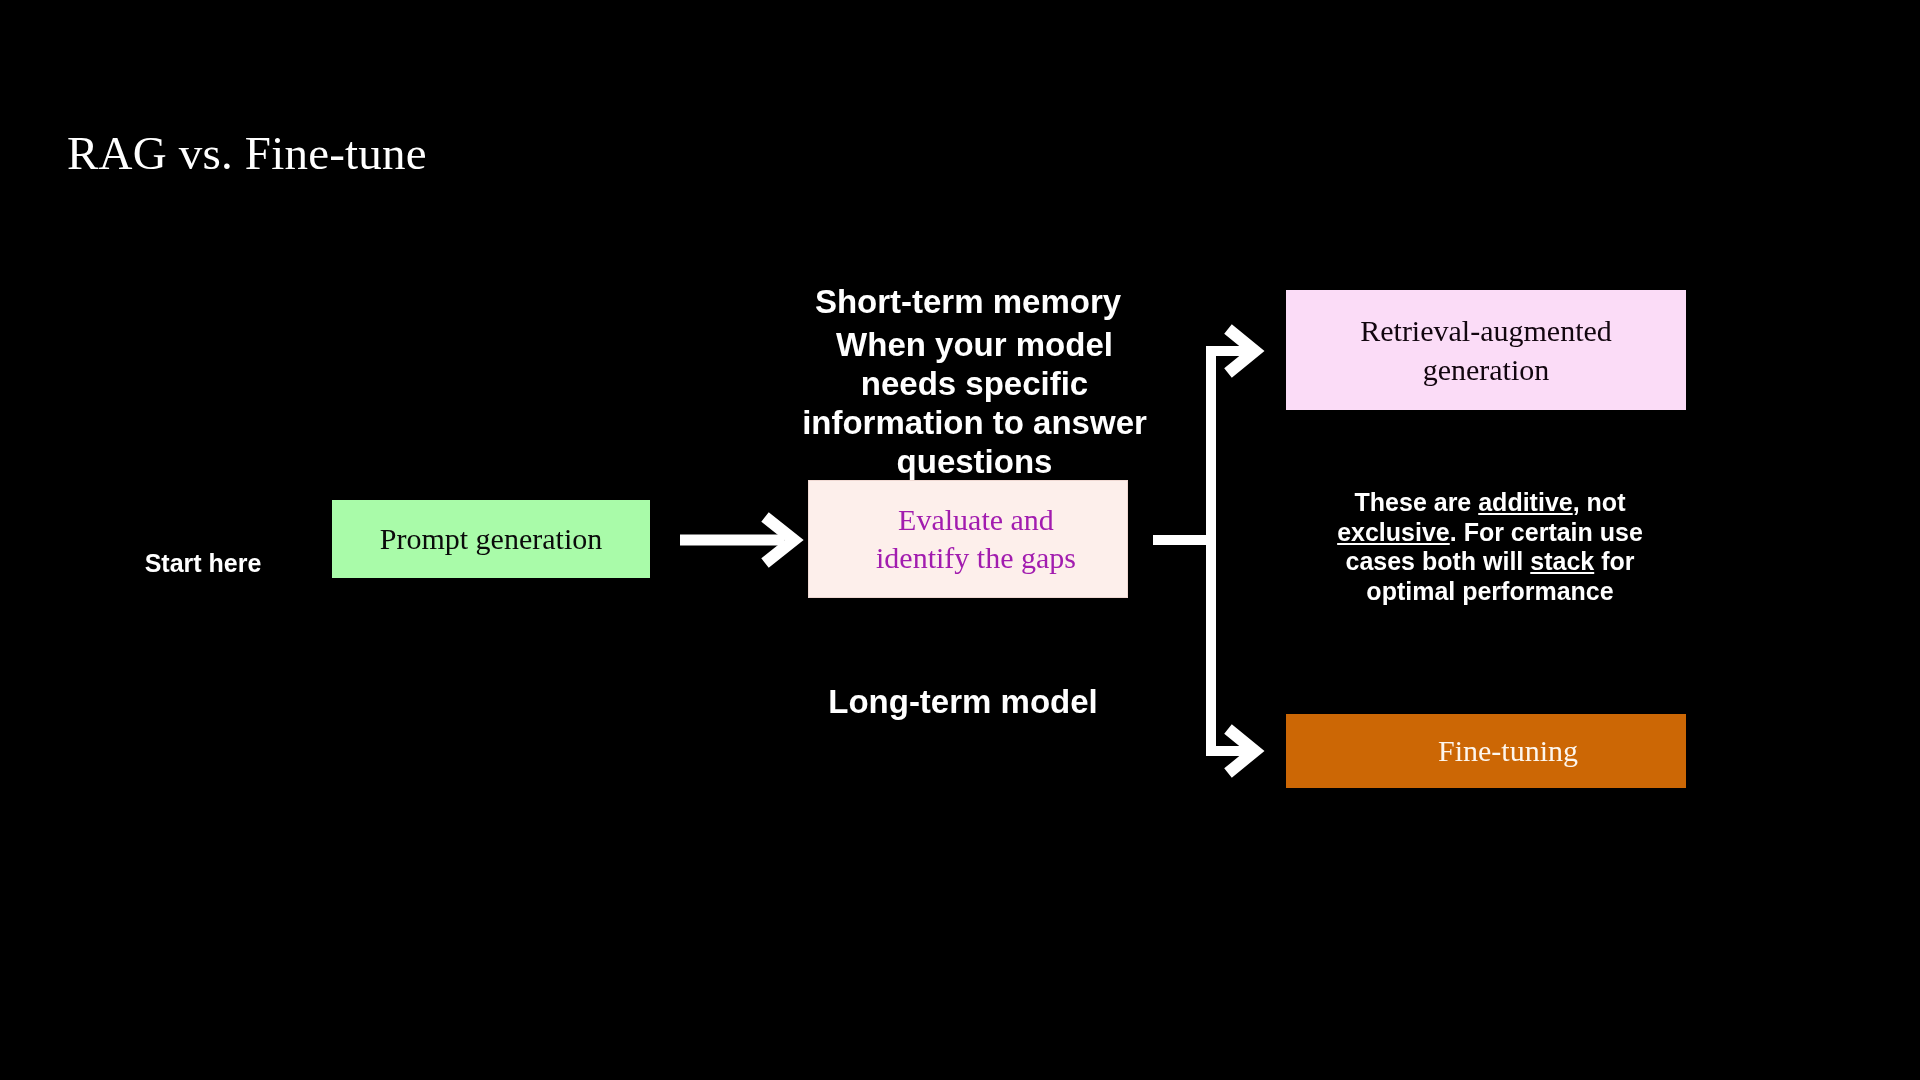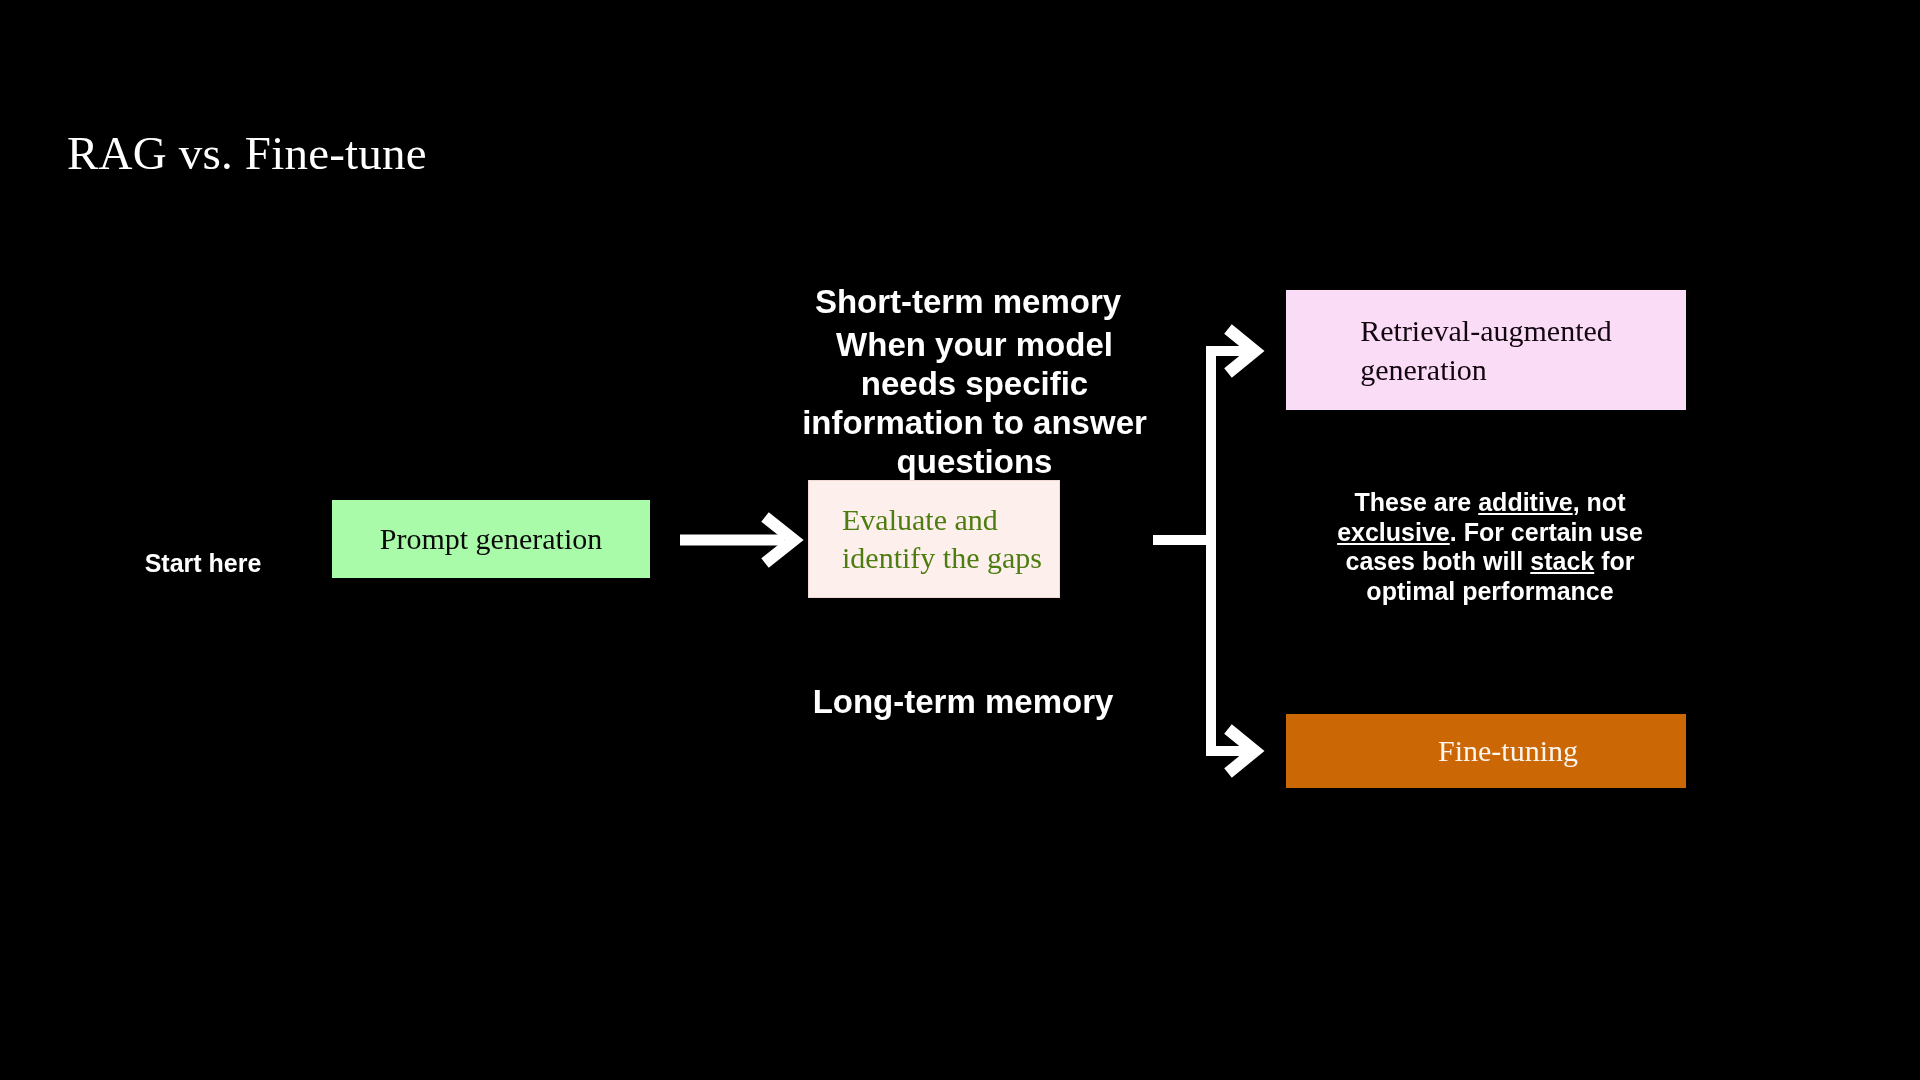--- a/index.html
+++ b/index.html
@@ -35,42 +35,43 @@
     white-space: nowrap;
   }
 
   
   .node {
     position: absolute;
     box-sizing: border-box;
     display: flex;
     align-items: center;
     justify-content: center;
+    text-align: center;
     font-family: "Liberation Serif", serif;
   }
 
   .node-prompt {
     left: 332px;
     top: 500px;
     width: 318px;
     height: 78px;
     background: #a9fba9;
     color: #0b0b0b;
     font-size: 30px;
     line-height: 1.15;
   }
 
   .node-evaluate {
     left: 808px;
     top: 480px;
-    width: 252px;
+    width: 320px;
     height: 118px;
     background: #fdefeb;
     border: 1px solid #f0d9d3;
-    color: #4d7c0f;
+    color: #a21caf;
     font-size: 30px;
     line-height: 1.28;
     padding-left: 16px;
   }
 
   .node-rag {
     left: 1286px;
     top: 290px;
     width: 400px;
     height: 120px;
@@ -194,21 +195,21 @@
   <div class="node node-finetune">
     <span>Fine-tuning</span>
   </div>
 
   <div class="annot annot-short">
     <span class="hd">Short-term memory</span>
     <span class="bd">When your model needs specific information to answer questions</span>
   </div>
 
   <div class="annot annot-long">
-    <span class="hd">Long-term memory</span>
+    <span class="hd">Long-term model</span>
   </div>
 
   <div class="annot-stack"><span>These are </span><u>additive</u><span>, not </span><u>exclusive</u><span>. For certain use cases both will </span><u>stack</u><span> for optimal performance</span></div>
 
   <svg class="svg-layer" viewBox="0 0 1920 1080">
 
     <g>
       <line x1="680" y1="540" x2="784" y2="540" stroke="#ffffff" stroke-width="11" stroke-linecap="butt"></line>
       <polyline points="765,517 794,540 765,563" fill="none" stroke="#ffffff" stroke-width="12" stroke-linecap="butt" stroke-linejoin="miter"></polyline>
     </g>

